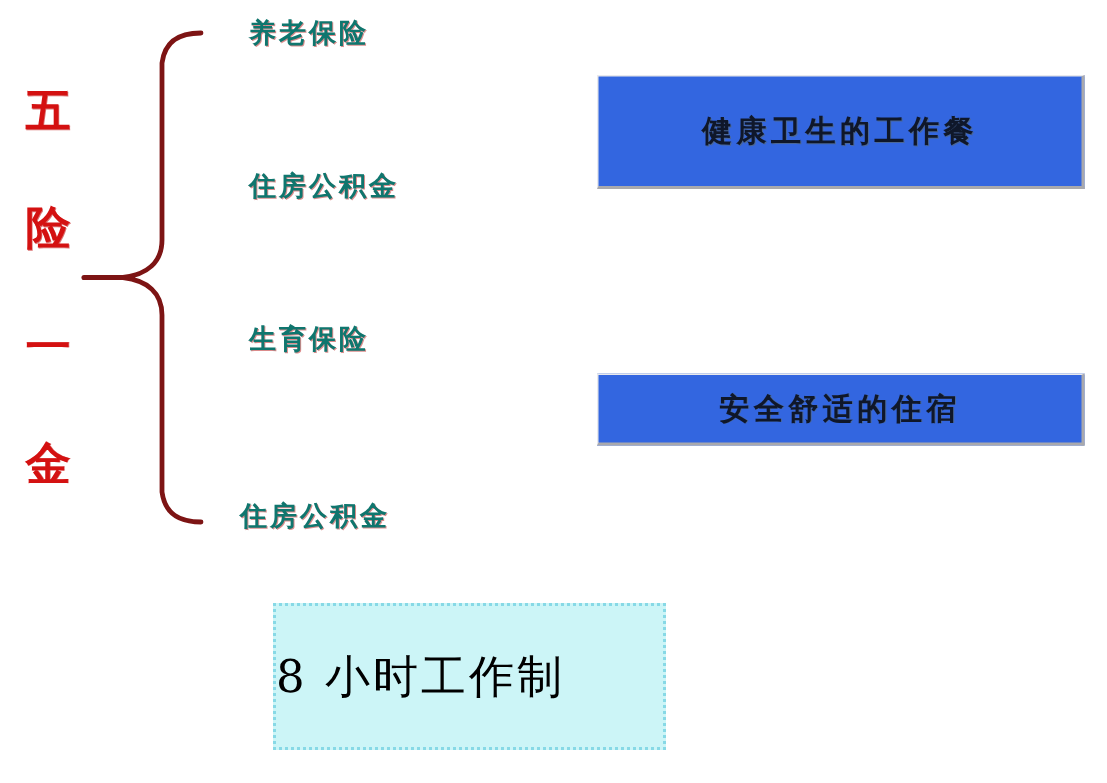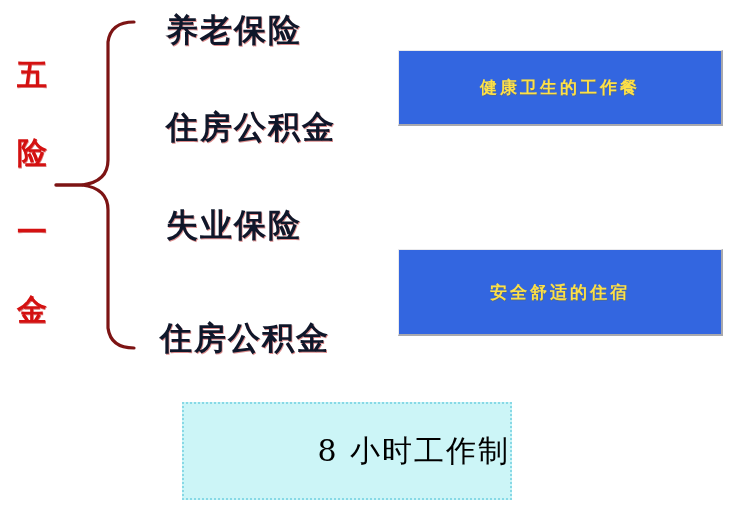--- a/index.html
+++ b/index.html
@@ -54,24 +54,24 @@
     left: 160px;
     top: 14px;
     width: 195px;
     height: 340px;
     display: flex;
     flex-direction: column;
     justify-content: space-between;
   }
   .item-text {
     font-family: "DejaVu Serif", "Liberation Serif", serif;
-    font-size: 32px;
+    font-size: 18px;
     font-weight: bold;
     line-height: 1;
-    color: #0f172a;
+    color: #0f766e;
     text-shadow: 0.7px 0.7px 0 rgba(175,0,0,0.45);
     white-space: nowrap;
     letter-spacing: 2px;
   }
   .item-text.indent-1 { margin-left: 6px; }
   .item-text.indent-0 { margin-left: 0px; margin-top: 16px; }
 
   
   .blue-box {
     position: absolute;
@@ -80,43 +80,43 @@
     border-left: 1px solid #e9e9ec;
     border-right: 2px solid #a9a9ad;
     border-bottom: 2px solid #a9a9ad;
     display: flex;
     align-items: center;
     justify-content: center;
     box-sizing: border-box;
   }
   .blue-box .box-text {
     font-family: Liberation Mono, monospace;
-    font-size: 17px;
+    font-size: 20px;
     font-weight: bold;
-    color: #fde047;
+    color: #0f172a;
     letter-spacing: 3px;
     white-space: nowrap;
     text-shadow: 0.6px 0.6px 0 rgba(120,110,20,0.35);
   }
   #box-meal    { left: 398px; top: 50px;  width: 325px; height: 76px; }
-  #box-housing { left: 398px; top: 249px; width: 325px; height: 87px; }
+  #box-housing { left: 398px; top: 249px; width: 325px; height: 48px; }
 
   
   #box-hours {
     position: absolute;
     left: 182px;
     top: 402px;
-    width: 330px;
+    width: 262px;
     height: 98px;
     background: #ccf5f7;
     border: 2px dotted #87d9e6;
     box-sizing: border-box;
     display: flex;
     align-items: center;
-    justify-content: flex-end;
+    justify-content: flex-start;
   }
   #box-hours .box-text {
     font-family: "DejaVu Serif", "Liberation Serif", serif;
     font-size: 30px;
     font-weight: normal;
     color: #000000;
     letter-spacing: 2px;
     white-space: nowrap;
   }
 </style>
@@ -135,21 +135,21 @@
   <div class="brace-wrap">
     <svg width="85" height="334" viewBox="0 0 85 334" fill="none" xmlns="http://www.w3.org/2000/svg">
       <path d="M82 4 C 68 4, 58 9, 56 24 L 56 142 C 56 157, 46 165, 30 167 C 46 169, 56 177, 56 192 L 56 310 C 58 325, 68 330, 82 330" stroke="#7d1414" stroke-width="3.2" stroke-linecap="round" fill="none"></path>
       <path d="M30 167 L 4 167" stroke="#7d1414" stroke-width="3.4" stroke-linecap="round" fill="none"></path>
     </svg>
   </div>
 
   <div class="items-col">
     <div class="item-text indent-1">养老保险</div>
     <div class="item-text indent-1">住房公积金</div>
-    <div class="item-text indent-1">失业保险</div>
+    <div class="item-text indent-1">生育保险</div>
     <div class="item-text indent-0">住房公积金</div>
   </div>
 
   <div class="blue-box" id="box-meal">
     <span class="box-text">健康卫生的工作餐</span>
   </div>
 
   <div class="blue-box" id="box-housing">
     <span class="box-text">安全舒适的住宿</span>
   </div>

